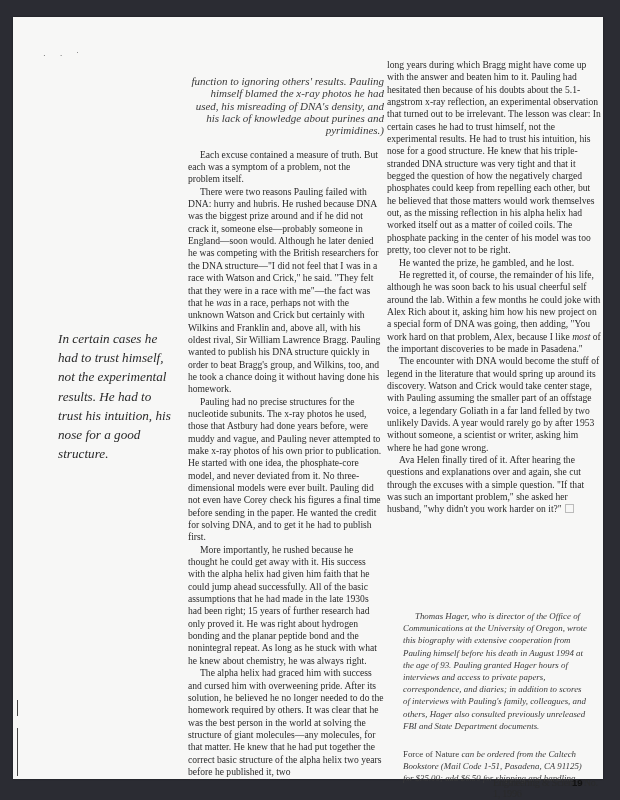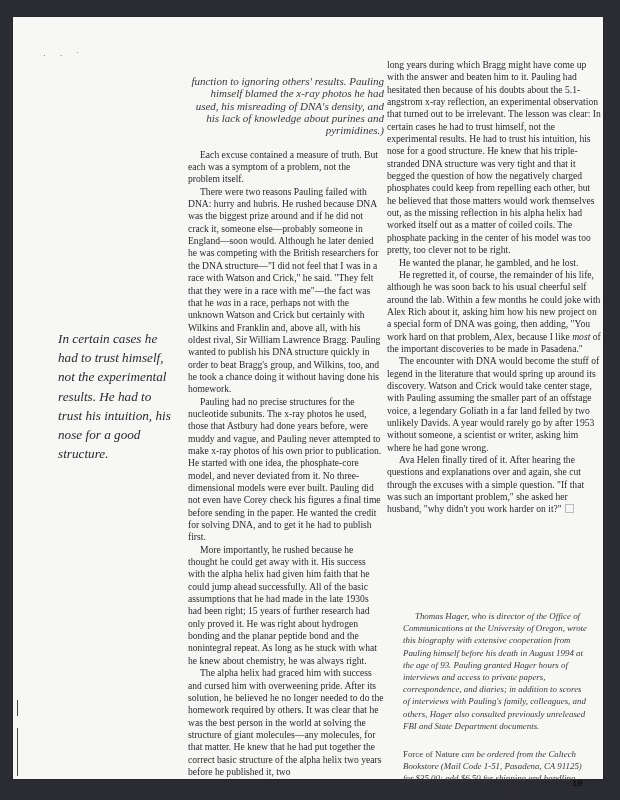--- a/index.html
+++ b/index.html
@@ -70,21 +70,21 @@
     <p class="intro-italic">function to ignoring others' results. Pauling himself blamed the x-ray photos he had used, his misreading of DNA's density, and his lack of knowledge about purines and pyrimidines.)</p>
     <p class="gap">Each excuse contained a measure of truth. But each was a symptom of a problem, not the problem itself.</p>
     <p><span>There were two reasons Pauling failed with DNA: hurry and hubris. He rushed because DNA was the biggest prize around and if he did not crack it, someone else—probably someone in England—soon would. Although he later denied he was competing with the British researchers for the DNA structure—"I did not feel that I was in a race with Watson and Crick," he said. "They felt that they were in a race with me"—the fact was that he </span><em>was</em><span> in a race, perhaps not with the unknown Watson and Crick but certainly with Wilkins and Franklin and, above all, with his oldest rival, Sir William Lawrence Bragg. Pauling wanted to publish his DNA structure quickly in order to beat Bragg's group, and Wilkins, too, and he took a chance doing it without having done his homework.</span></p>
     <p>Pauling had no precise structures for the nucleotide subunits. The x-ray photos he used, those that Astbury had done years before, were muddy and vague, and Pauling never attempted to make x-ray photos of his own prior to publication. He started with one idea, the phosphate-core model, and never deviated from it. No three-dimensional models were ever built. Pauling did not even have Corey check his figures a final time before sending in the paper. He wanted the credit for solving DNA, and to get it he had to publish first.</p>
     <p>More importantly, he rushed because he thought he could get away with it. His success with the alpha helix had given him faith that he could jump ahead successfully. All of the basic assumptions that he had made in the late 1930s had been right; 15 years of further research had only proved it. He was right about hydrogen bonding and the planar peptide bond and the nonintegral repeat. As long as he stuck with what he knew about chemistry, he was always right.</p>
     <p>The alpha helix had graced him with success and cursed him with overweening pride. After its solution, he believed he no longer needed to do the homework required by others. It was clear that he was the best person in the world at solving the structure of giant molecules—any molecules, for that matter. He knew that he had put together the correct basic structure of the alpha helix two years before he published it, two</p>
   </div>
 
   <div class="col col2">
     <p class="noindent">long years during which Bragg might have come up with the answer and beaten him to it. Pauling had hesitated then because of his doubts about the 5.1-angstrom x-ray reflection, an experimental observation that turned out to be irrelevant. The lesson was clear: In certain cases he had to trust himself, not the experimental results. He had to trust his intuition, his nose for a good structure. He knew that his triple-stranded DNA structure was very tight and that it begged the question of how the negatively charged phosphates could keep from repelling each other, but he believed that those matters would work themselves out, as the missing reflection in his alpha helix had worked itself out as a matter of coiled coils. The phosphate packing in the center of his model was too pretty, too clever not to be right.</p>
-    <p>He wanted the planar, he gambled, and he lost.</p>
+    <p>He wanted the prize, he gambled, and he lost.</p>
     <p><span>He regretted it, of course, the remainder of his life, although he was soon back to his usual cheerful self around the lab. Within a few months he could joke with Alex Rich about it, asking him how his new project on a special form of DNA was going, then adding, "You work hard on that problem, Alex, because I like </span><em>most</em><span> of the important discoveries to be made in Pasadena."</span></p>
     <p>The encounter with DNA would become the stuff of legend in the literature that would spring up around its discovery. Watson and Crick would take center stage, with Pauling assuming the smaller part of an offstage voice, a legendary Goliath in a far land felled by two unlikely Davids. A year would rarely go by after 1953 without someone, a scientist or writer, asking him where he had gone wrong.</p>
     <p><span>Ava Helen finally tired of it. After hearing the questions and explanations over and again, she cut through the excuses with a simple question. "If that was such an important problem," she asked her husband, "why didn't you work harder on it?"</span><span class="end-box"></span></p>
   </div>
 
   <div class="bio">
     <p><span>Thomas Hager, who is director of the Office of Communications at the University of Oregon, wrote this biography with extensive cooperation from Pauling himself before his death in August 1994 at the age of 93. Pauling granted Hager hours of interviews and access to private papers, correspondence, and diaries; in addition to scores of interviews with Pauling's family, colleagues, and others, Hager also consulted previously unreleased FBI and State Department documents.</span></p>
     <p style="text-indent:0"><span class="roman">Force of Nature</span><span> can be ordered from the Caltech Bookstore (Mail Code 1-51, Pasadena, CA 91125) for $35.00; add $6.50 for shipping and handling.</span></p>
   </div>
 

